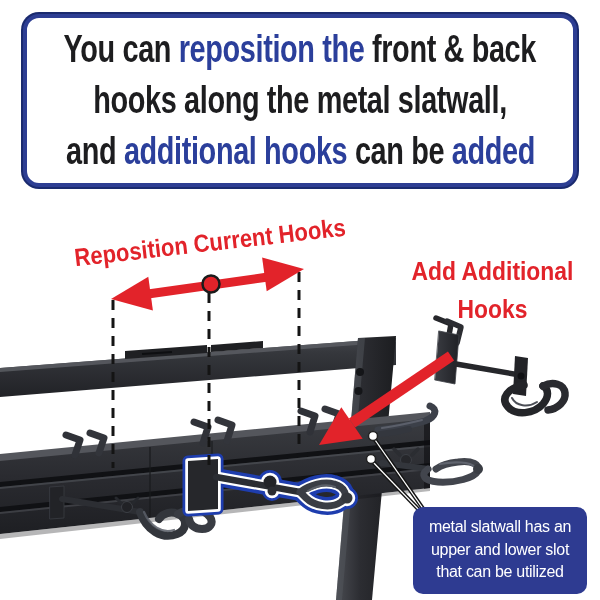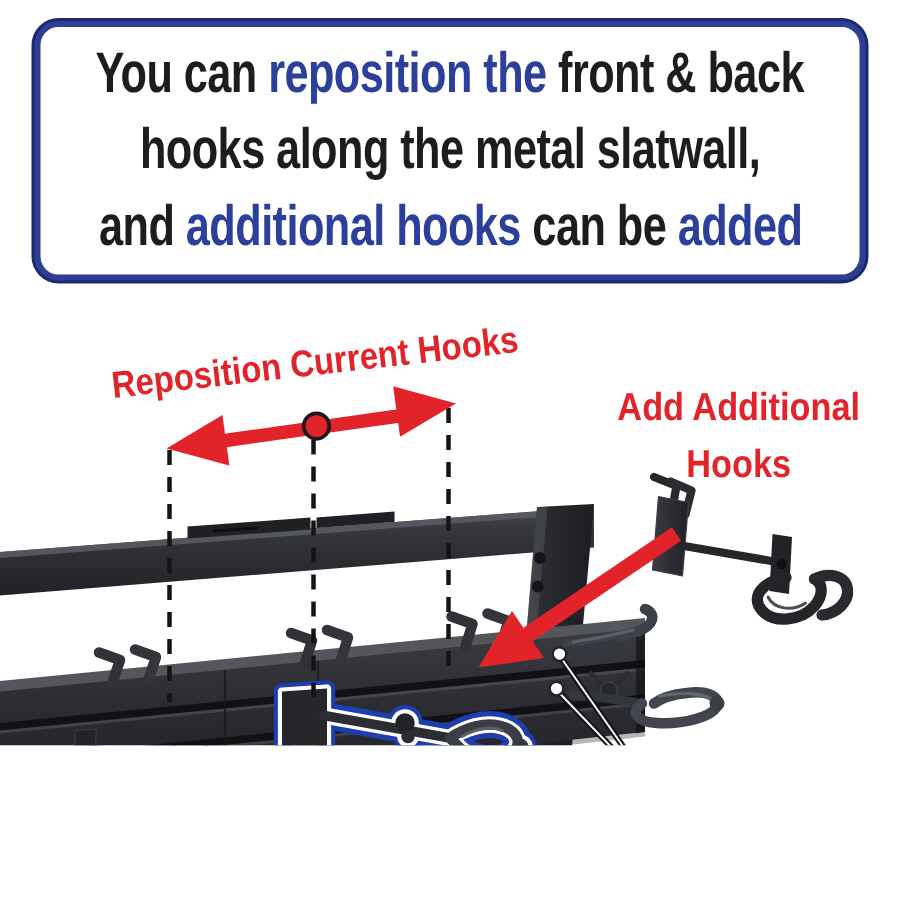--- a/index.html
+++ b/index.html
@@ -6,21 +6,21 @@
     --accent_red:#e2232a;
     --banner_border_blue:#2d3e93;
     --banner_text_blue:#2b3f9b;
     --dark_text:#1d1d1f;
     --callout_bg:#2e3b91;
     --highlight_outline_blue:#1e3dae;
     --dashed_line:#141414;
   }
   html,body{margin:0;padding:0;background:#fff;}
   .stage{
-    position:relative;width:600px;height:497px;background:#fff;overflow:hidden;
+    position:relative;width:600px;height:600px;background:#fff;overflow:hidden;
     font-family:"Liberation Sans",sans-serif;
   }
   .art{position:absolute;left:0;top:0;width:600px;height:600px;}
 
   
   .banner{
     position:absolute;left:23px;top:14px;width:546px;height:165px;
     background:#fff;border:4px solid var(--banner_border_blue);border-radius:16px;
     box-shadow:0 0 0 2px #1a2a6e;
     display:flex;flex-direction:column;justify-content:center;align-items:center;
@@ -220,14 +220,19 @@
     <div class="bline"><span class="seg-dark">and </span><span class="seg-blue">additional hooks </span><span class="seg-dark">can be </span><span class="seg-blue">added</span></div>
   </div>
 
   <div class="label-reposition">Reposition Current Hooks</div>
 
   <div class="label-add">
     <div>Add Additional</div>
     <div>Hooks</div>
   </div>
 
+  <div class="callout">
+    <div>metal slatwall has an</div>
+    <div>upper and lower slot</div>
+    <div>that can be utilized</div>
+  </div>
 
 </div>
 
 </body></html>

